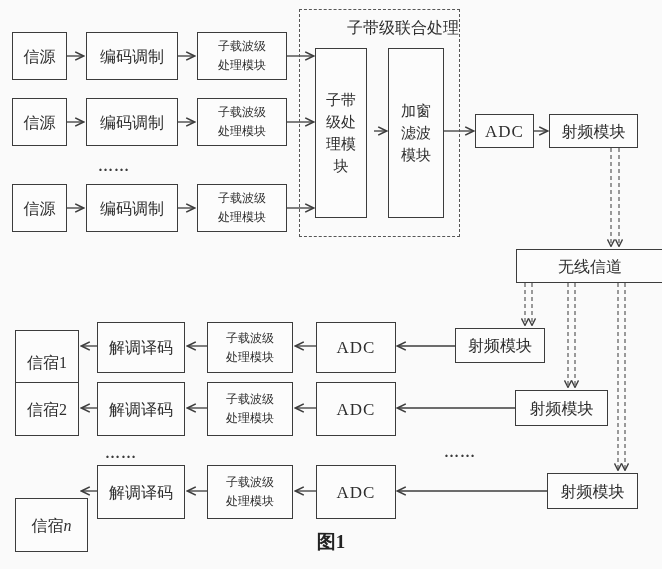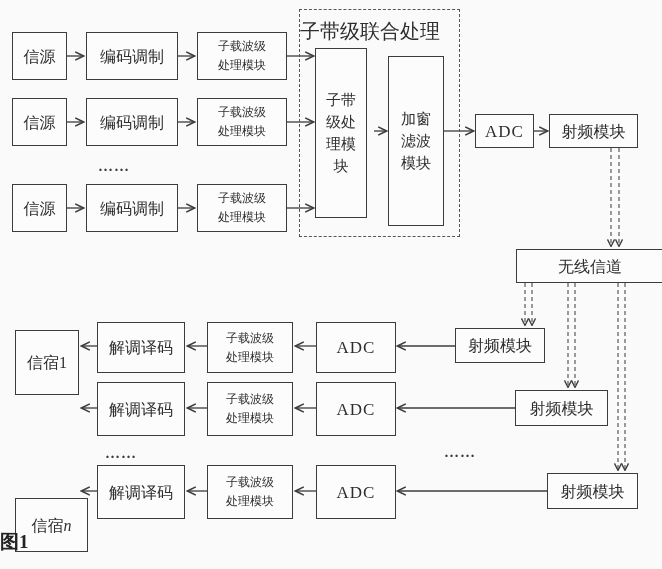--- a/index.html
+++ b/index.html
@@ -24,30 +24,30 @@
   .tall{font-size:15px;line-height:22px;}
   .adc{font-size:17px;letter-spacing:1px;}
   .dashed-group{
     position:absolute;
     border:1.2px dashed #555;
     background:transparent;
     box-sizing:border-box;
   }
   .group-title{
     position:absolute;left:0;top:8px;width:100%;
-    text-align:left;font-size:20px;color:#2e2e2e;
+    text-align:right;font-size:16px;color:#2e2e2e;
   }
   .dots{
     position:absolute;
     font-size:15px;font-weight:bold;color:#3a3a3a;
     letter-spacing:1px;line-height:15px;
   }
   .caption{
     position:absolute;left:0;top:529px;width:662px;
-    display:flex;gap:22px;
+    display:flex;justify-content:center;gap:22px;
     font-size:19px;font-weight:bold;color:#222;
   }
   .it{font-style:italic;}
   svg.connectors{position:absolute;left:0;top:0;width:662px;height:569px;pointer-events:none;}
   svg .solid{stroke:#3c3c3c;stroke-width:1.3;fill:none;}
   svg .dash{stroke:#4a4a4a;stroke-width:1.1;fill:none;stroke-dasharray:4 3;}
 </style>
 </head>
 <body>
 
@@ -123,38 +123,41 @@
   <div class="box small" style="left:197px;top:184px;width:90px;height:48px;">子载波级
 处理模块</div>
 
   <div class="dashed-group" style="left:299px;top:9px;width:161px;height:228px;">
     <div class="group-title">子带级联合处理</div>
   </div>
   <div class="box tall" style="left:315px;top:48px;width:52px;height:170px;">子带
 级处
 理模
 块</div>
-  <div class="box tall" style="left:388px;top:48px;width:56px;height:170px;margin-top:8px;">加窗
+  <div class="box tall" style="left:388px;top:48px;width:56px;height:170px;">加窗
 滤波
 模块</div>
 
   <div class="box adc" style="left:475px;top:114px;width:59px;height:34px;">ADC</div>
   <div class="box" style="left:549px;top:114px;width:89px;height:34px;">射频模块</div>
 
   <div class="box" style="left:516px;top:249px;width:148px;height:34px;">无线信道</div>
 
   <div class="box" style="left:15px;top:330px;width:64px;height:65px;justify-content:center;">
     <span><span>信宿</span><span>1</span></span>
   </div>
   <div class="box" style="left:97px;top:322px;width:88px;height:51px;">解调译码</div>
   <div class="box small" style="left:207px;top:322px;width:86px;height:51px;">子载波级
 处理模块</div>
   <div class="box adc" style="left:316px;top:322px;width:80px;height:51px;">ADC</div>
   <div class="box" style="left:455px;top:328px;width:90px;height:35px;">射频模块</div>
 
+  <div class="box" style="left:15px;top:382px;width:64px;height:54px;">
+    <span><span>信宿</span><span>2</span></span>
+  </div>
   <div class="box" style="left:97px;top:382px;width:88px;height:54px;">解调译码</div>
   <div class="box small" style="left:207px;top:382px;width:86px;height:54px;">子载波级
 处理模块</div>
   <div class="box adc" style="left:316px;top:382px;width:80px;height:54px;">ADC</div>
   <div class="box" style="left:515px;top:390px;width:93px;height:36px;">射频模块</div>
 
   <div class="dots" style="left:105px;top:446px;">……</div>
   <div class="dots" style="left:444px;top:445px;">……</div>
 
   <div class="box" style="left:15px;top:465px;width:73px;height:54px;margin-top:33px;">

